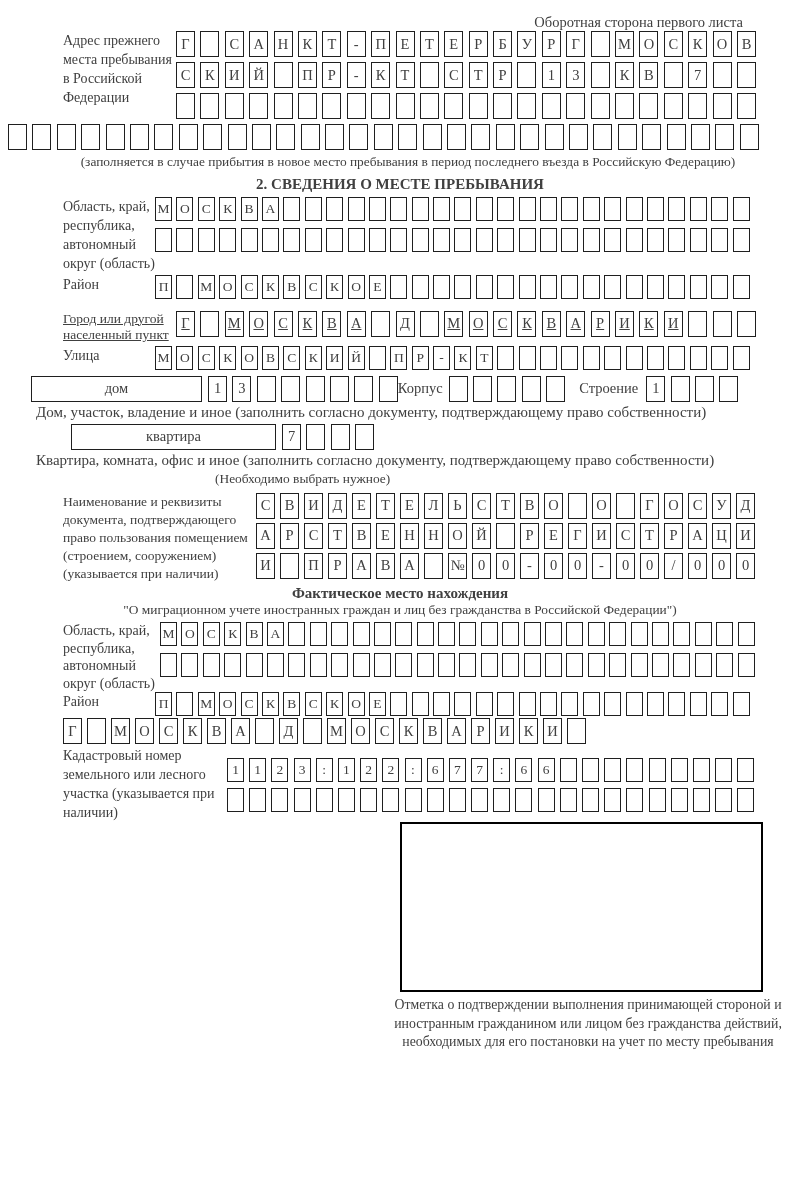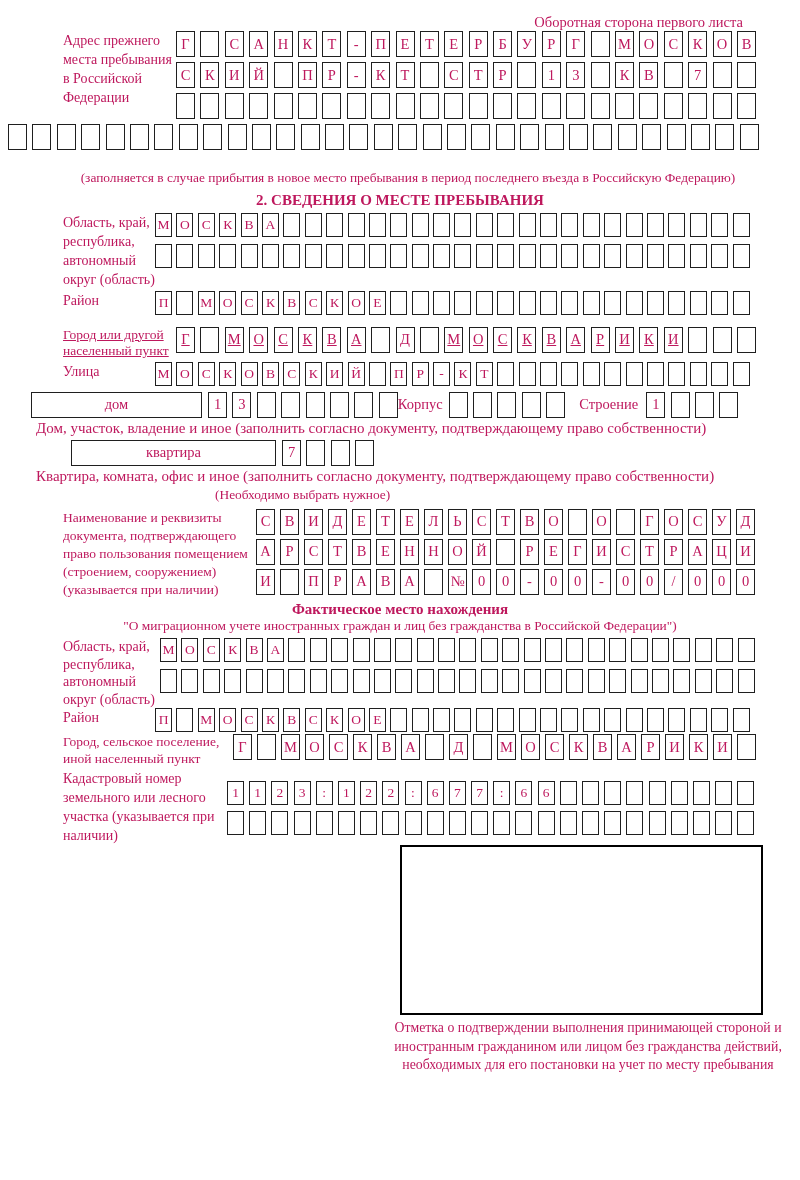--- a/index.html
+++ b/index.html
@@ -1,18 +1,18 @@
 <!DOCTYPE html>
 <html><head>
 <meta charset="utf-8">
 <style>
   html,body{margin:0;padding:0;background:#fff;}
   .page{
     width:800px;height:1180px;box-sizing:border-box;overflow:hidden;
-    padding-top:14px;background:#fff;color:#be185d;
+    padding-top:14px;background:#fff;color:#404040;
     font-family:"Liberation Serif", serif;
   }
   .header-note{text-align:right;padding-right:57px;font-size:14.5px;}
   
   .cells{display:flex;flex:none;}
   .cell{border:1.8px solid #1f1f1f;box-sizing:border-box;display:flex;align-items:center;
         justify-content:center;background:#fff;flex:none;line-height:1;
         font-family:"Liberation Serif", serif;}
   .cg-a{gap:5.4px}.cg-a .cell{width:19px;height:26px;font-size:14.5px}
   .cg-b{gap:4.4px}.cg-b .cell{width:17px;height:24px;font-size:13.5px}
@@ -157,21 +157,21 @@
       <span class="cell"></span>
       <span class="cell"></span>
       <span class="cell"></span>
       <span class="cell"></span>
       <span class="cell"></span>
       <span class="cell"></span>
       <span class="cell"></span>
       <span class="cell"></span>
       <span class="cell"></span>
     </div>
-  <div class="note-c" style="margin-top:20px;padding-left:16px;">(заполняется в случае прибытия в новое место пребывания в период последнего въезда в Российскую Федерацию)</div>
+  <div class="note-c" style="margin-top:4px;padding-left:16px;">(заполняется в случае прибытия в новое место пребывания в период последнего въезда в Российскую Федерацию)</div>
 
   <div class="title-b" style="margin-top:5px;">2. СВЕДЕНИЯ О МЕСТЕ ПРЕБЫВАНИЯ</div>
 
   <div class="field" style="margin-top:4px;">
     <div class="flabel w92">Область, край, республика, автономный округ (область)</div>
     <div class="cellcol">
       <div class="cells cg-b">
           <span class="cell">М</span>
           <span class="cell">О</span>
           <span class="cell">С</span>
@@ -547,21 +547,20 @@
         <span class="cell"></span>
         <span class="cell"></span>
         <span class="cell"></span>
         <span class="cell"></span>
         <span class="cell"></span>
         <span class="cell"></span>
       </div>
   </div>
 
   <div class="field" style="margin-top:2px;">
-    <div class="flabel tight w170">Город, сельское поселение, иной населенный пункт</div>
     <div class="cells cg-c">
         <span class="cell">Г</span>
         <span class="cell"></span>
         <span class="cell">М</span>
         <span class="cell">О</span>
         <span class="cell">С</span>
         <span class="cell">К</span>
         <span class="cell">В</span>
         <span class="cell">А</span>
         <span class="cell"></span>

